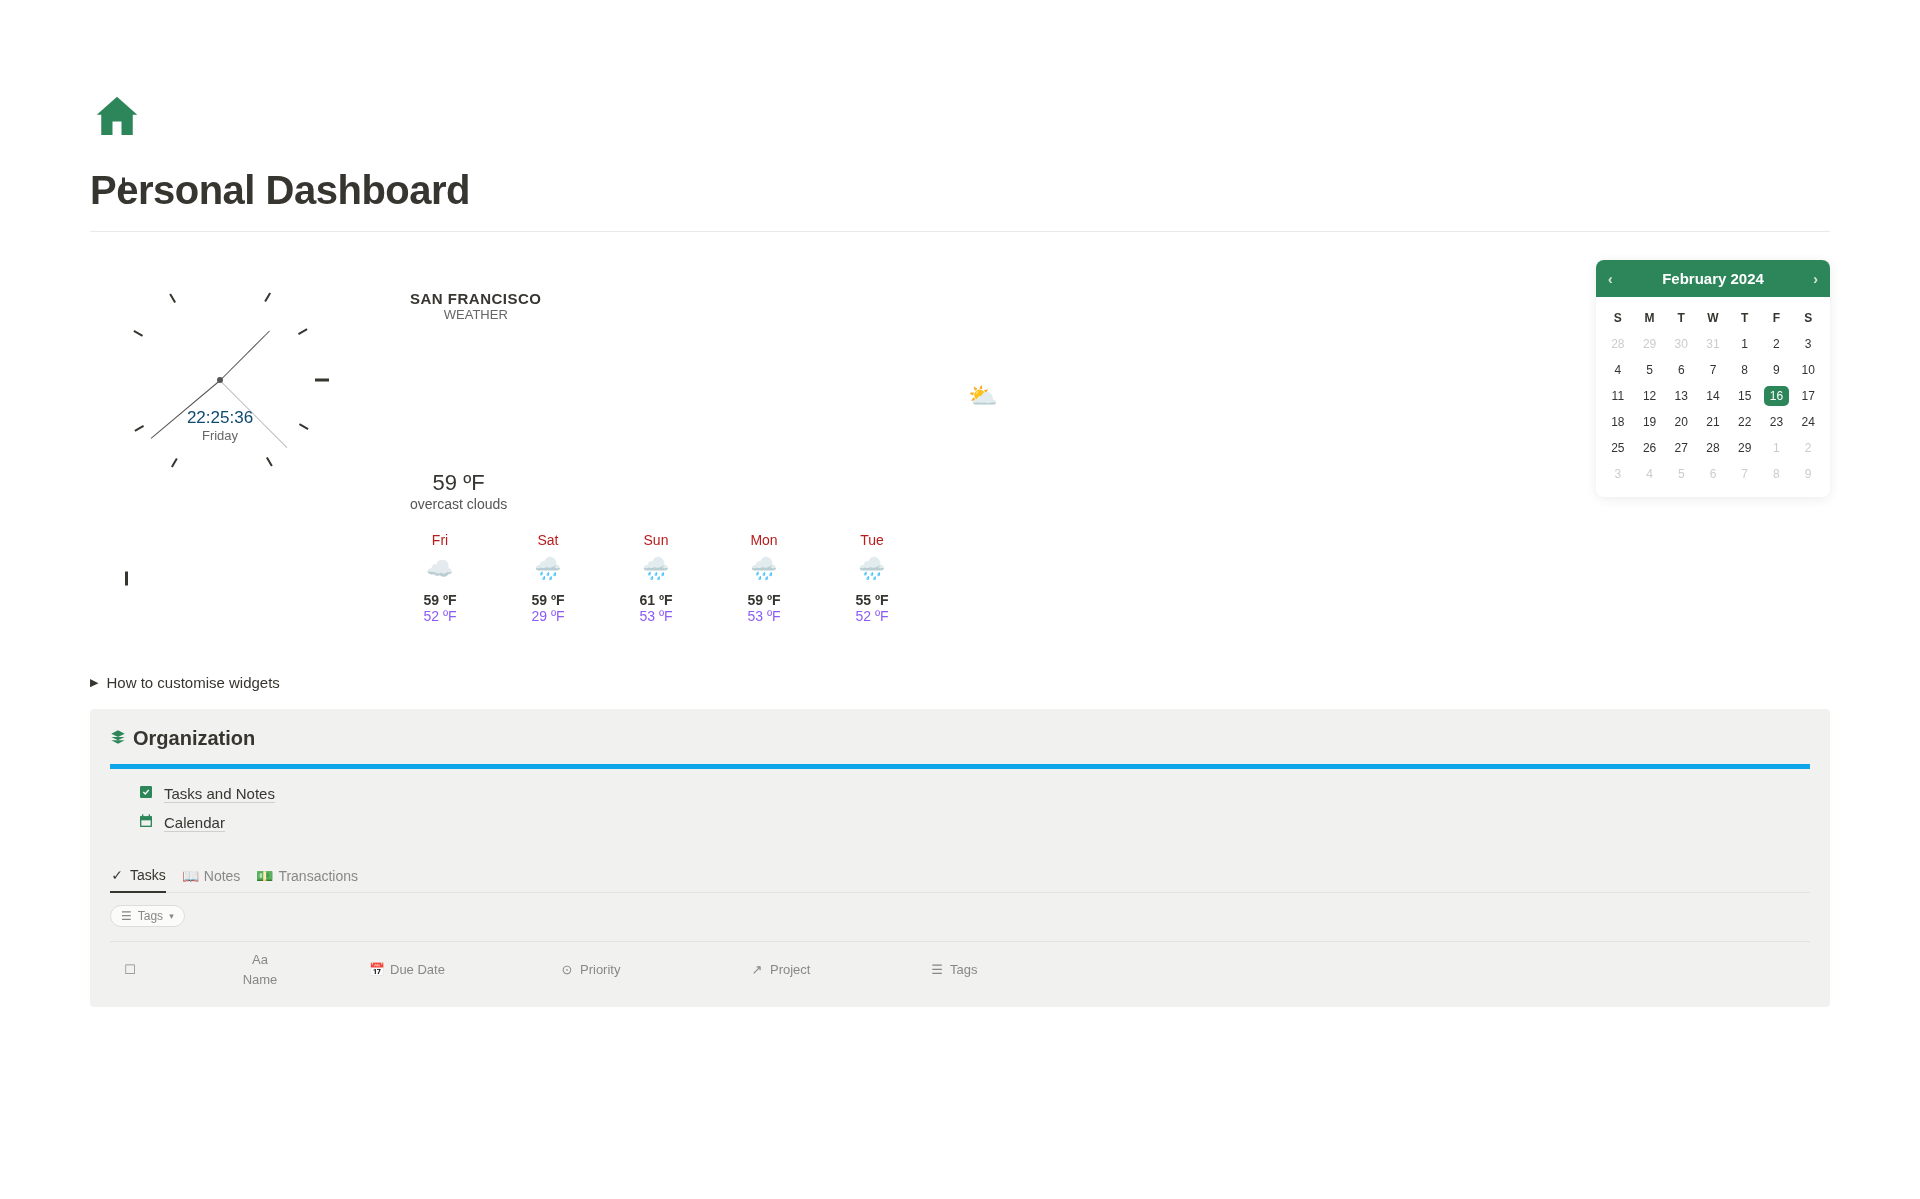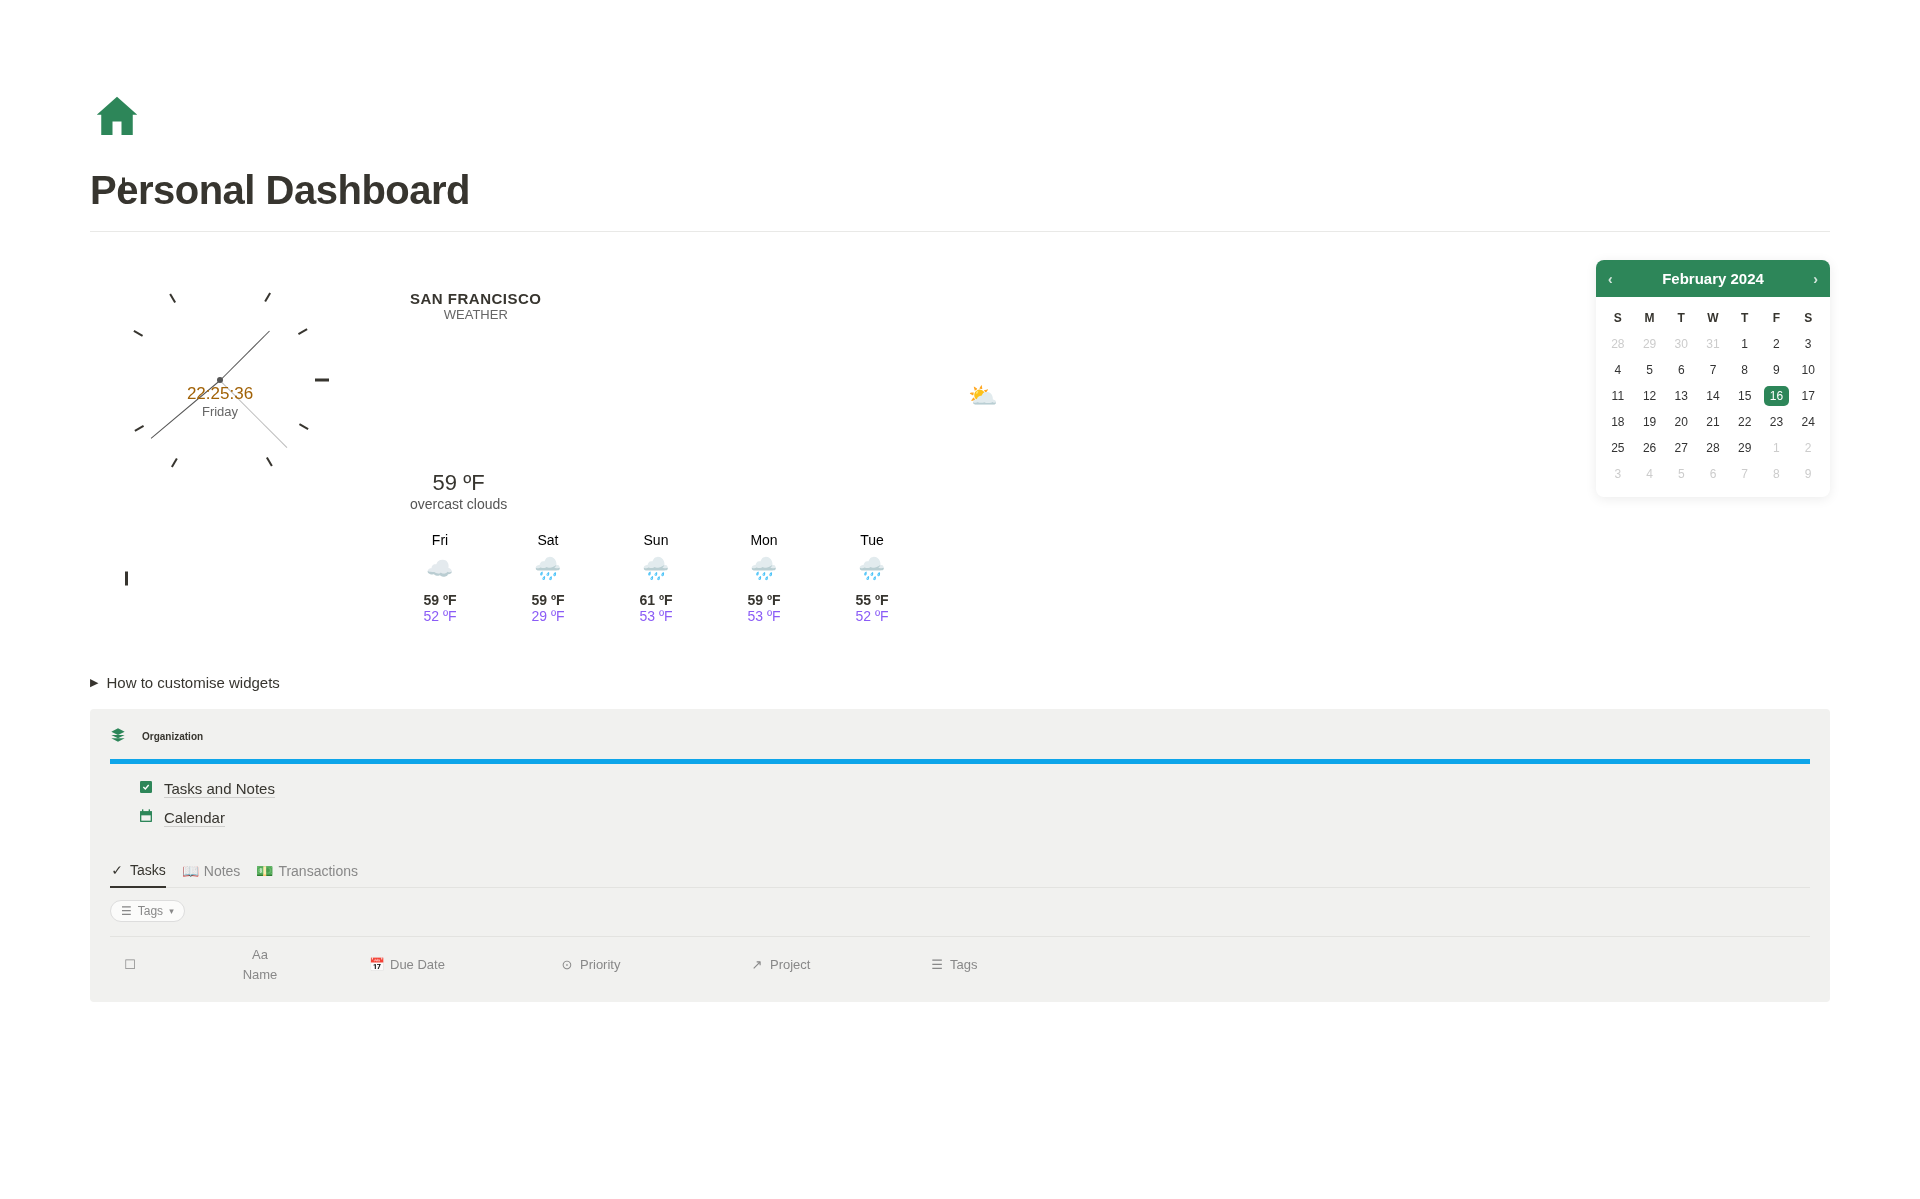--- a/index.html
+++ b/index.html
@@ -20,34 +20,34 @@
 }
 .hr { border: none; border-top: 1px solid #e9e9e7; margin-bottom: 28px; }
 .widgets-row { display: flex; align-items: flex-start; gap: 40px; }
 .clock-widget { width: 220px; height: 220px; position: relative; flex-shrink: 0; margin-left: 20px; margin-top: 10px; }
 .clock-face { position: absolute; inset: 0; }
 .tick { position: absolute; left: 50%; top: 50%; width: 2px; height: 12px; background: #37352f; transform-origin: center 0; }
 .tick.major { width: 14px; height: 3px; }
 .clock-hand { position: absolute; left: 50%; top: 50%; background: #555; transform-origin: 0 50%; height: 1px; }
 .clock-center { position: absolute; left: 50%; top: 50%; width: 6px; height: 6px; background: #555; border-radius: 50%; transform: translate(-50%,-50%); }
 .clock-text { position: absolute; left: 50%; top: 52%; transform: translateX(-50%); text-align: center; }
-.clock-time { font-size: 17px; color: #a16207; font-weight: 400; }
+.clock-time { font-size: 17px; color: #0c4a6e; font-weight: 400; margin-top: 24px; }
 .clock-day { font-size: 13px; color: #666; }
 .weather-widget { flex: 1; padding-top: 30px; }
 .weather-header { display: flex; align-items: flex-start; gap: 60px; margin-bottom: 20px; padding-left: 40px; flex-direction: column; }
 .weather-loc { text-align: center; }
 .weather-city { font-size: 15px; font-weight: 700; letter-spacing: 0.5px; }
 .weather-sub { font-size: 13px; color: #666; }
 .weather-now-icon { font-size: 24px; align-self: center; }
 .weather-now-temp { text-align: center; }
 .weather-now-temp .temp { font-size: 22px; }
 .weather-now-temp .cond { font-size: 14px; color: #555; }
 .forecast-row { display: flex; gap: 38px; padding-left: 35px; }
 .forecast-day { text-align: center; width: 70px; }
-.forecast-day .dname { font-size: 14px; color: #000000; margin-bottom: 8px; }
+.forecast-day .dname { font-size: 14px; color: #b91c1c; margin-bottom: 8px; }
 .forecast-day .dicon { font-size: 22px; margin-bottom: 10px; }
 .forecast-day .hi { font-size: 14px; font-weight: 700; }
 .forecast-day .lo { font-size: 14px; color: #8b5cf6; }
 .calendar-widget {
   width: 234px; flex-shrink: 0;
   border-radius: 8px;
   box-shadow: 0 2px 12px rgba(0,0,0,0.08);
   overflow: hidden;
   background: #fff;
 }
@@ -68,21 +68,21 @@
 .cal-day.other { color: #ccc; }
 .cal-day.today span { background: #2d8659; color: #fff; border-radius: 5px; padding: 3px 6px; }
 .toggle-row { margin-top: 50px; display: flex; align-items: center; gap: 8px; font-size: 15px; cursor: pointer; }
 .toggle-arrow { font-size: 11px; color: #37352f; }
 .org-callout {
   margin-top: 18px;
   background: #f1f1ef;
   border-radius: 4px;
   padding: 18px 20px 20px;
 }
-.org-header { display: flex; align-items: center; gap: 16px; font-weight: 600; font-size: 10px; margin-bottom: 14px; }
+.org-header { display: flex; align-items: center; gap: 7px; font-weight: 600; font-size: 20px; margin-bottom: 14px; }
 .org-links { padding-left: 28px; border-top: 5px solid #0ea5e9; padding-top: 10px; }
 .org-link { display: flex; align-items: center; gap: 10px; padding: 5px 0; font-size: 15px; cursor: pointer; }
 .org-link-text { border-bottom: 1px solid #cfcfcd; }
 .tabs-row { display: flex; gap: 18px; margin-top: 30px; border-bottom: 1px solid #e3e3e0; }
 .tab { display: flex; align-items: center; gap: 6px; font-size: 14px; padding-bottom: 8px; color: #888; cursor: pointer; }
 .tab.active { color: #37352f; font-weight: 500; border-bottom: 2px solid #37352f; margin-bottom: -1px; }
 .filter-pill {
   display: inline-flex; align-items: center; gap: 6px;
   border: 1px solid #ddd; border-radius: 14px; padding: 3px 10px;
   font-size: 12px; color: #888; margin-top: 12px; cursor: pointer;

